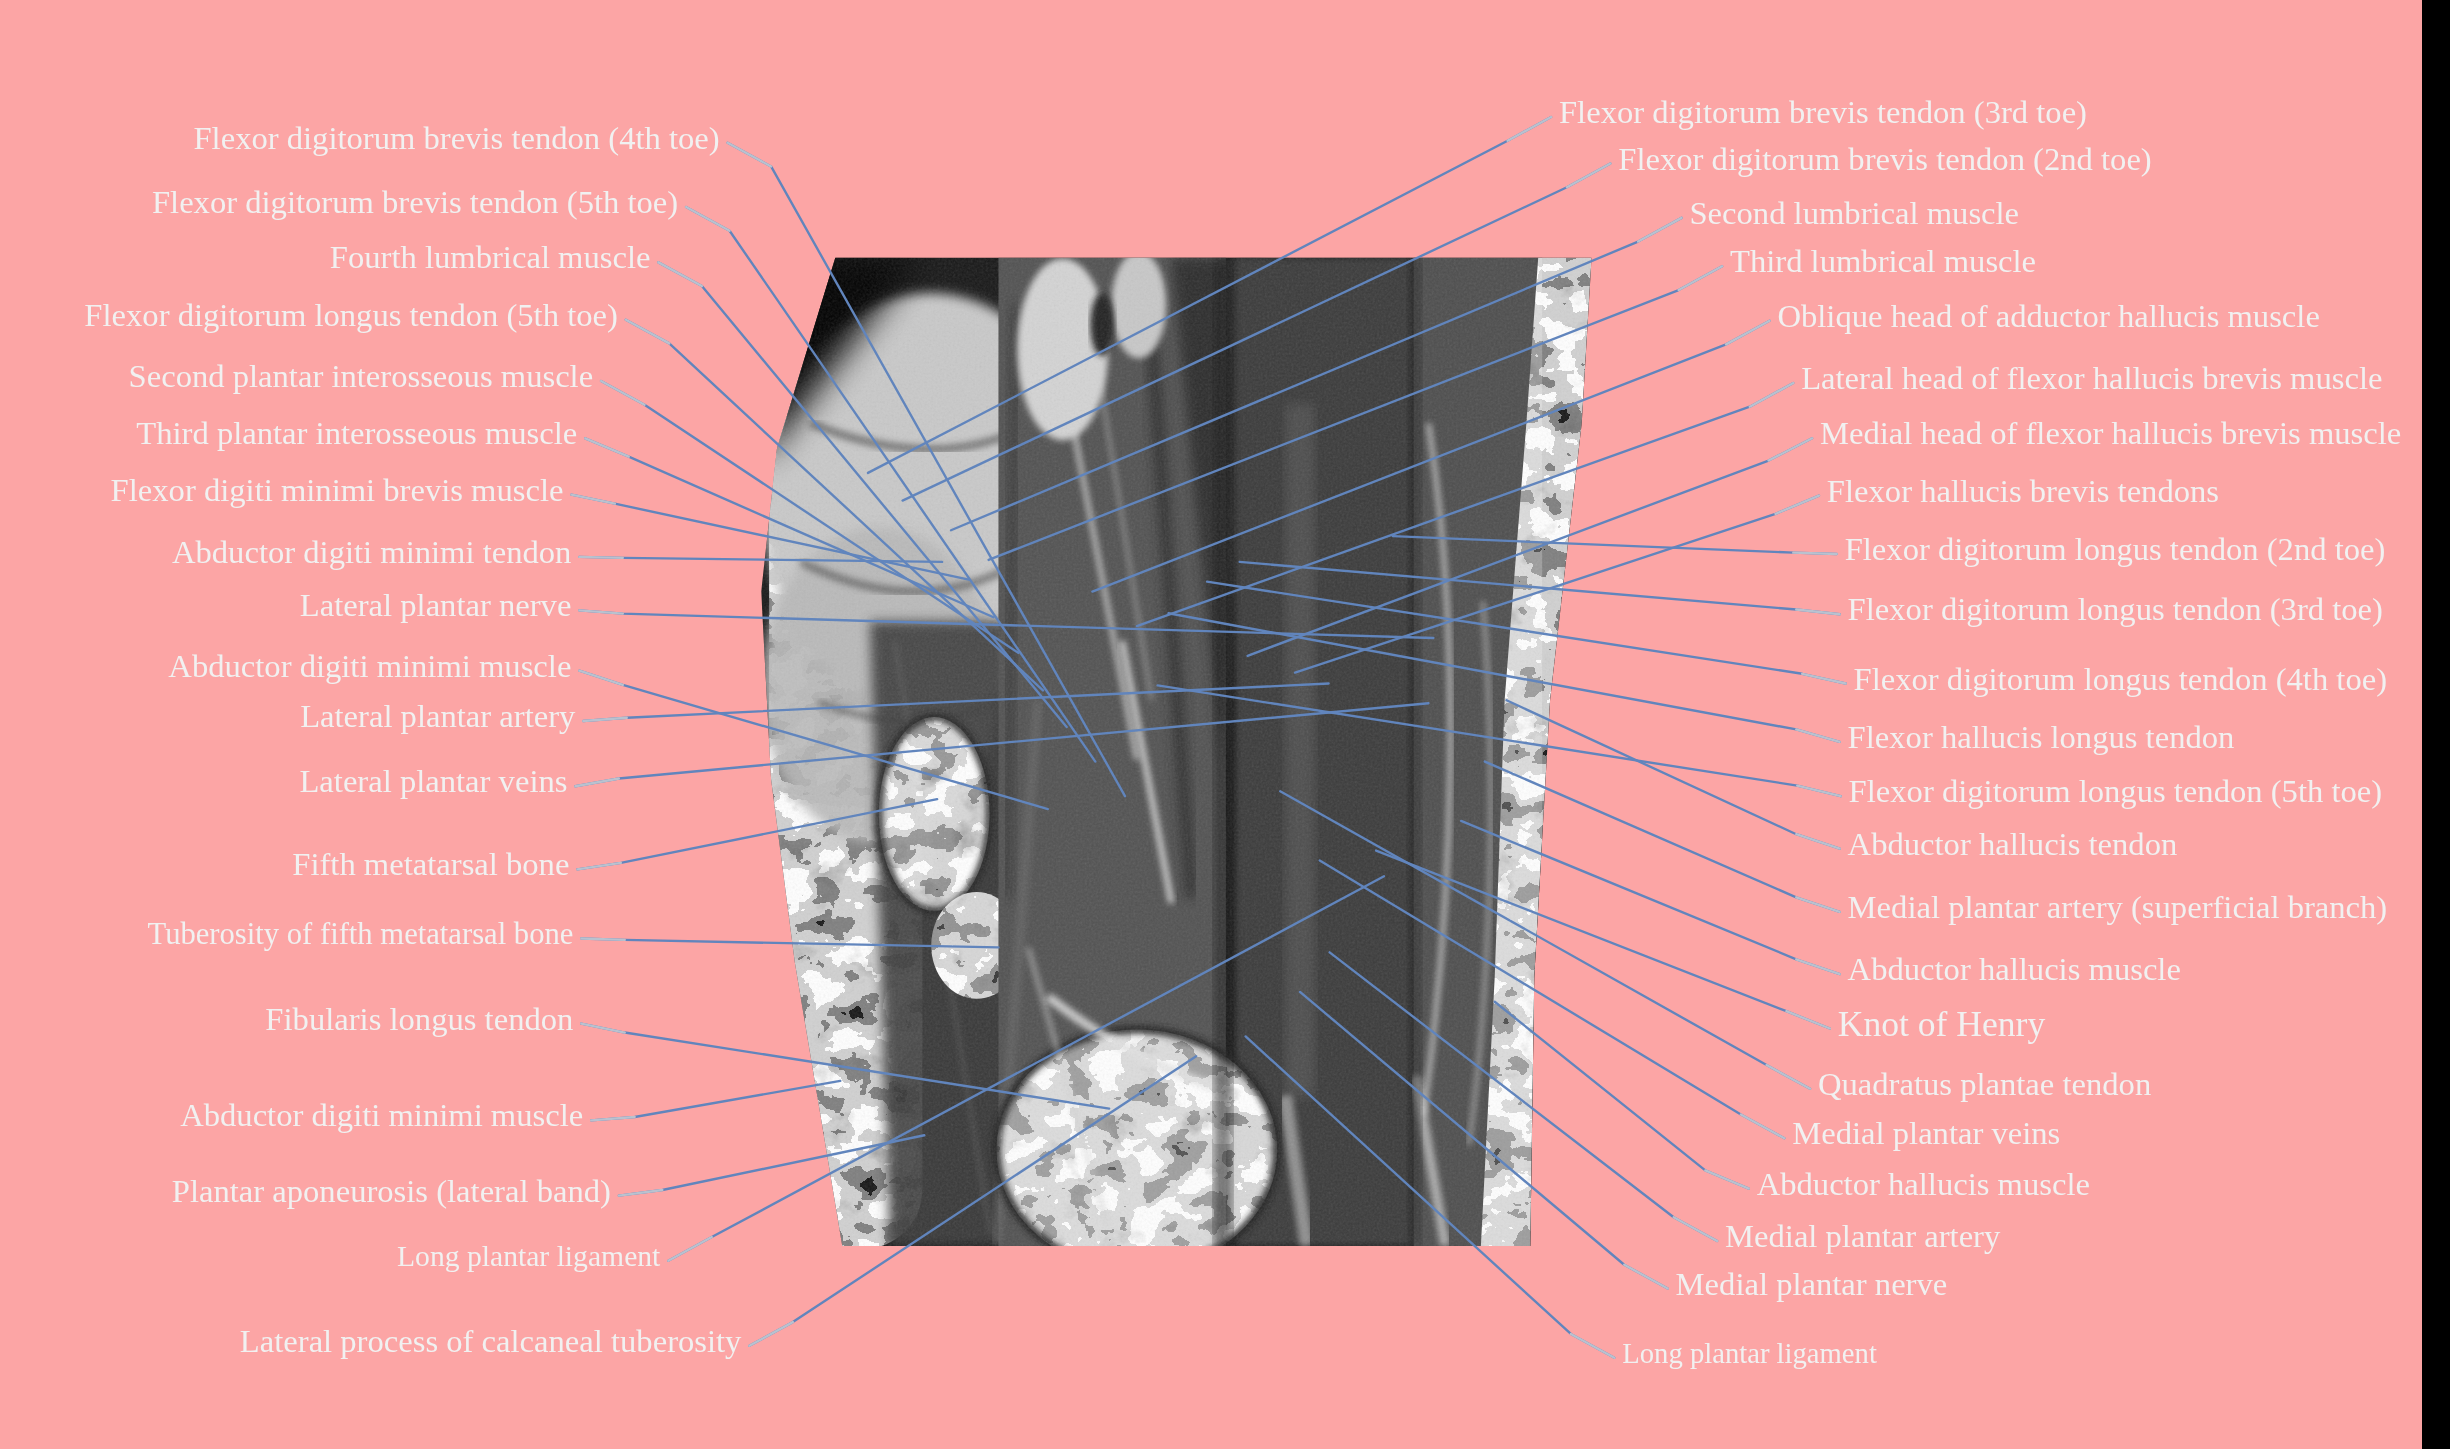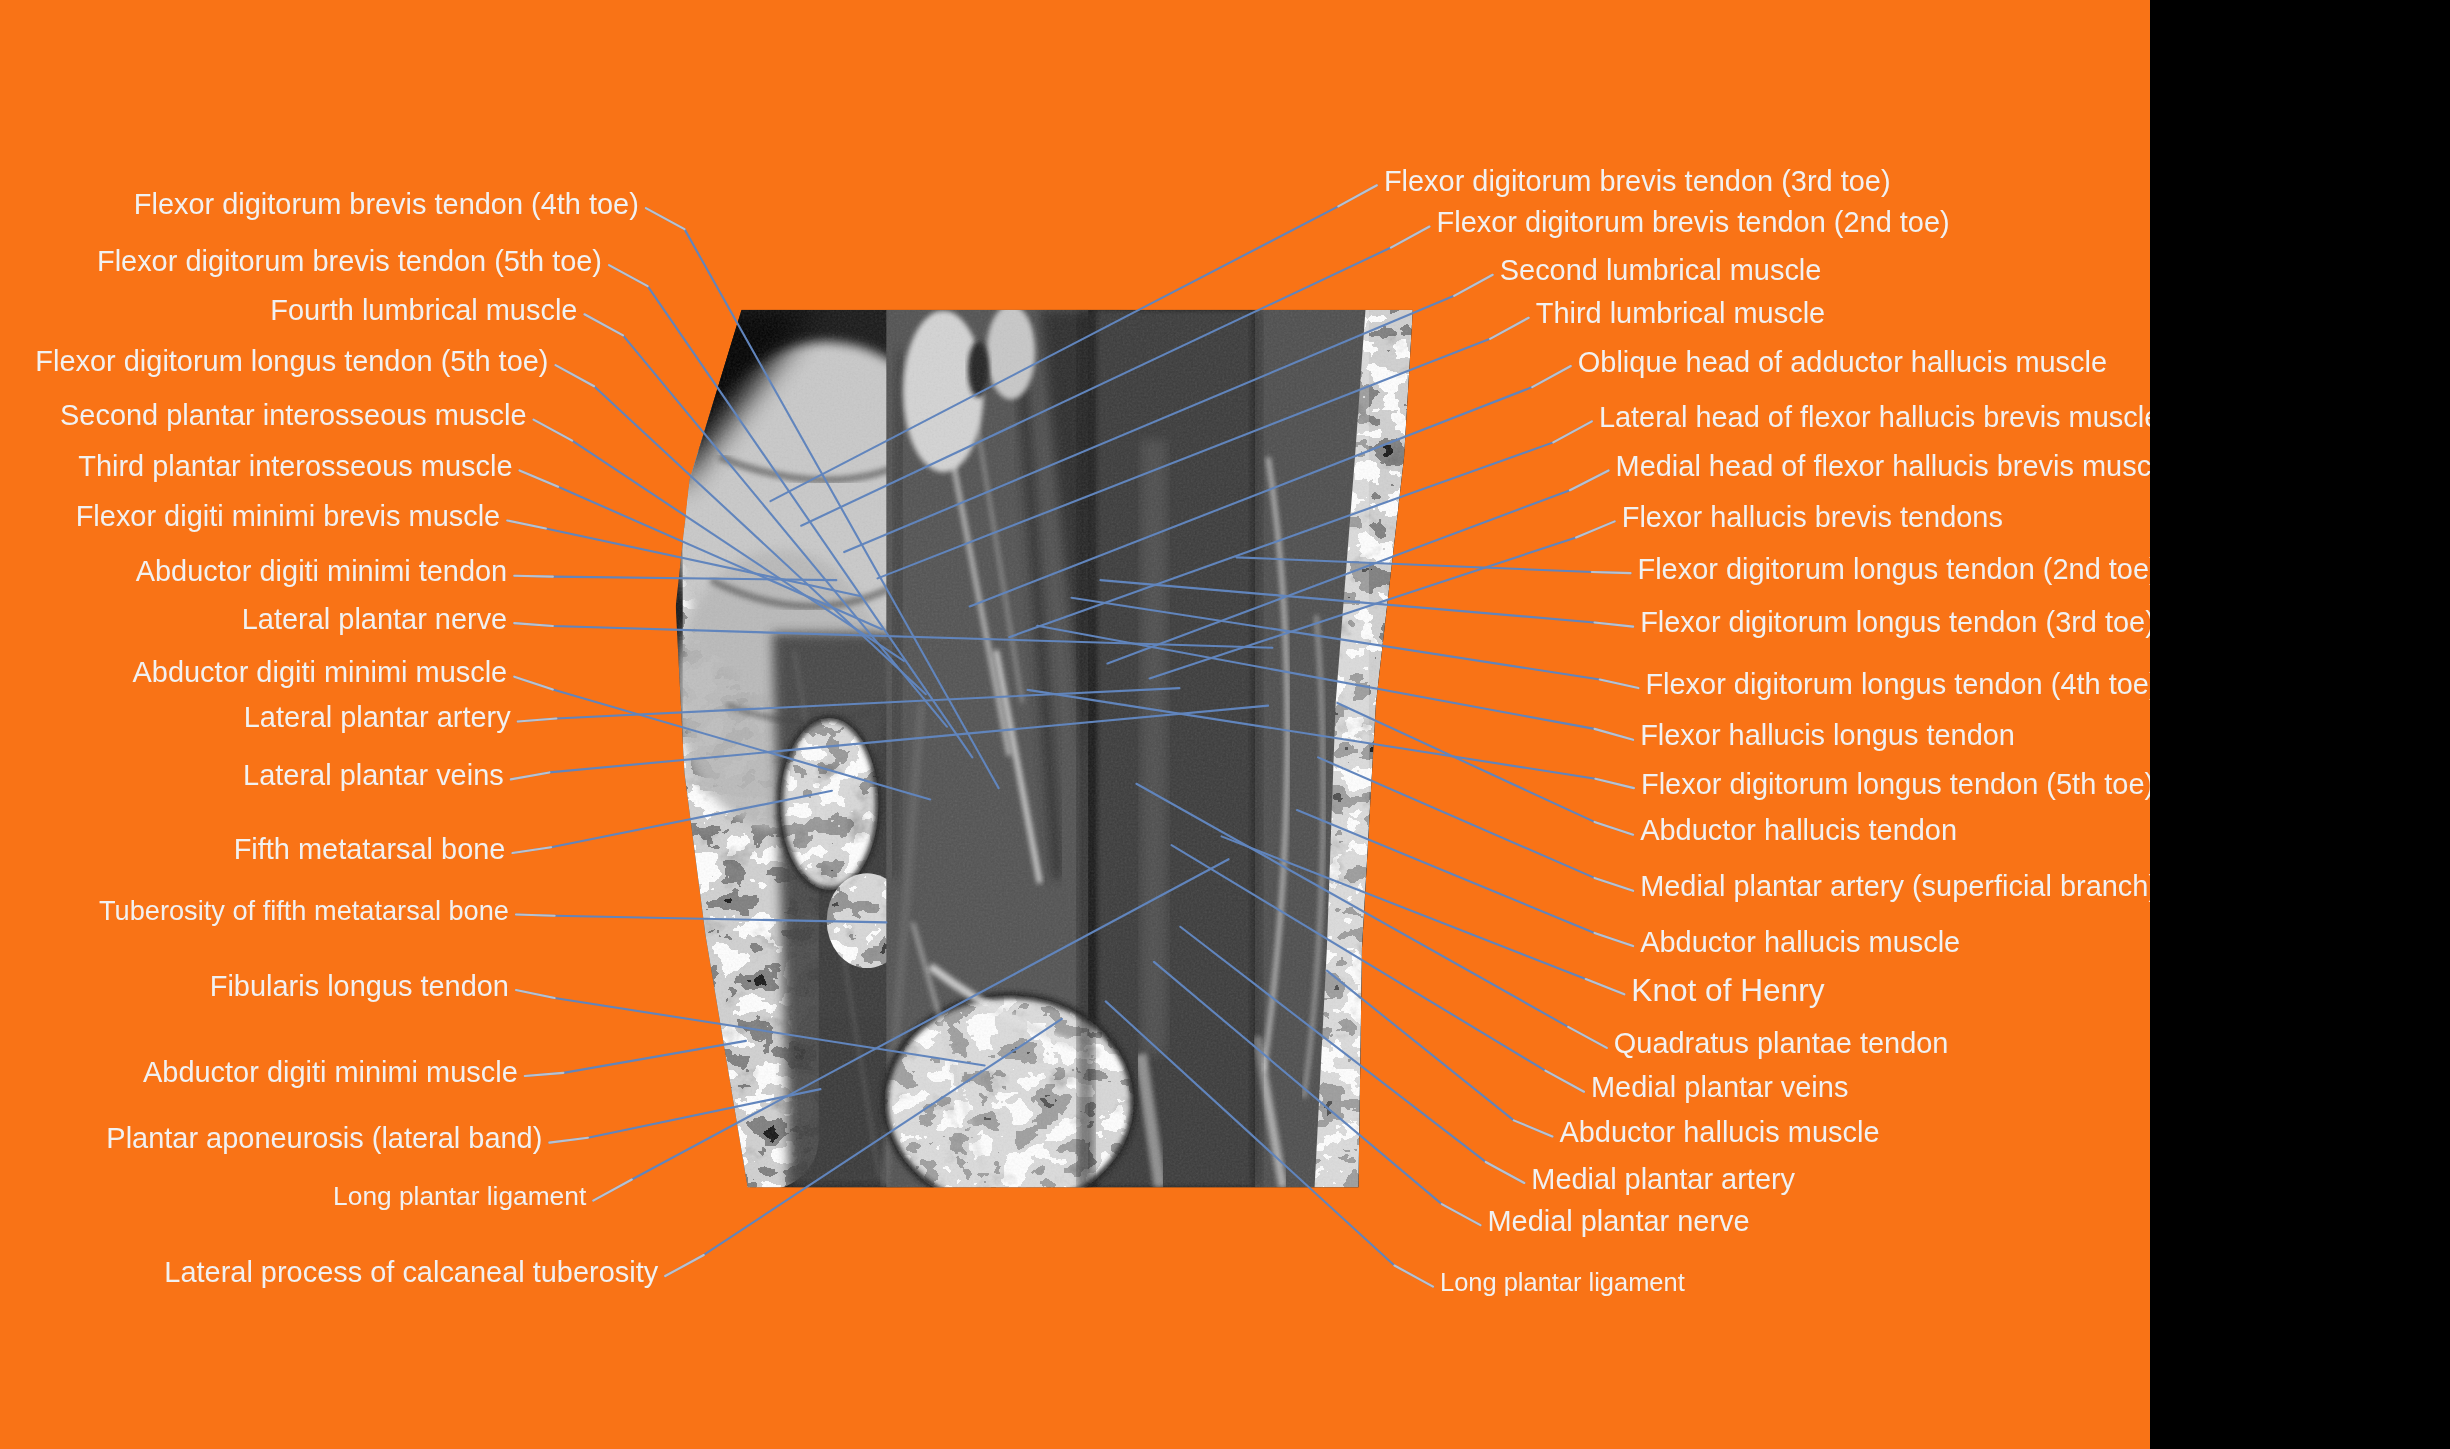--- a/index.html
+++ b/index.html
@@ -1,17 +1,17 @@
 <!DOCTYPE html>
 <html><head>
 <meta charset="utf-8">
 <style>
   html,body{margin:0;padding:0;background:#000;}
-  #stage{position:relative;width:2150px;height:1449px;background:#f97316;overflow:hidden;
-         font-family:Liberation Sans, sans-serif;}
+  #stage{position:relative;width:2422px;height:1449px;background:#fca5a5;overflow:hidden;
+         font-family:Liberation Serif, serif;}
   #scene{position:absolute;left:0;top:0;width:100%;height:100%;}
   text{fill:#f1f1f1;}
 </style>
 </head>
 <body>
 
 <div id="stage">
 <svg id="scene" viewBox="0 0 2450 1449">
   <defs>
     <clipPath id="scanClip">

